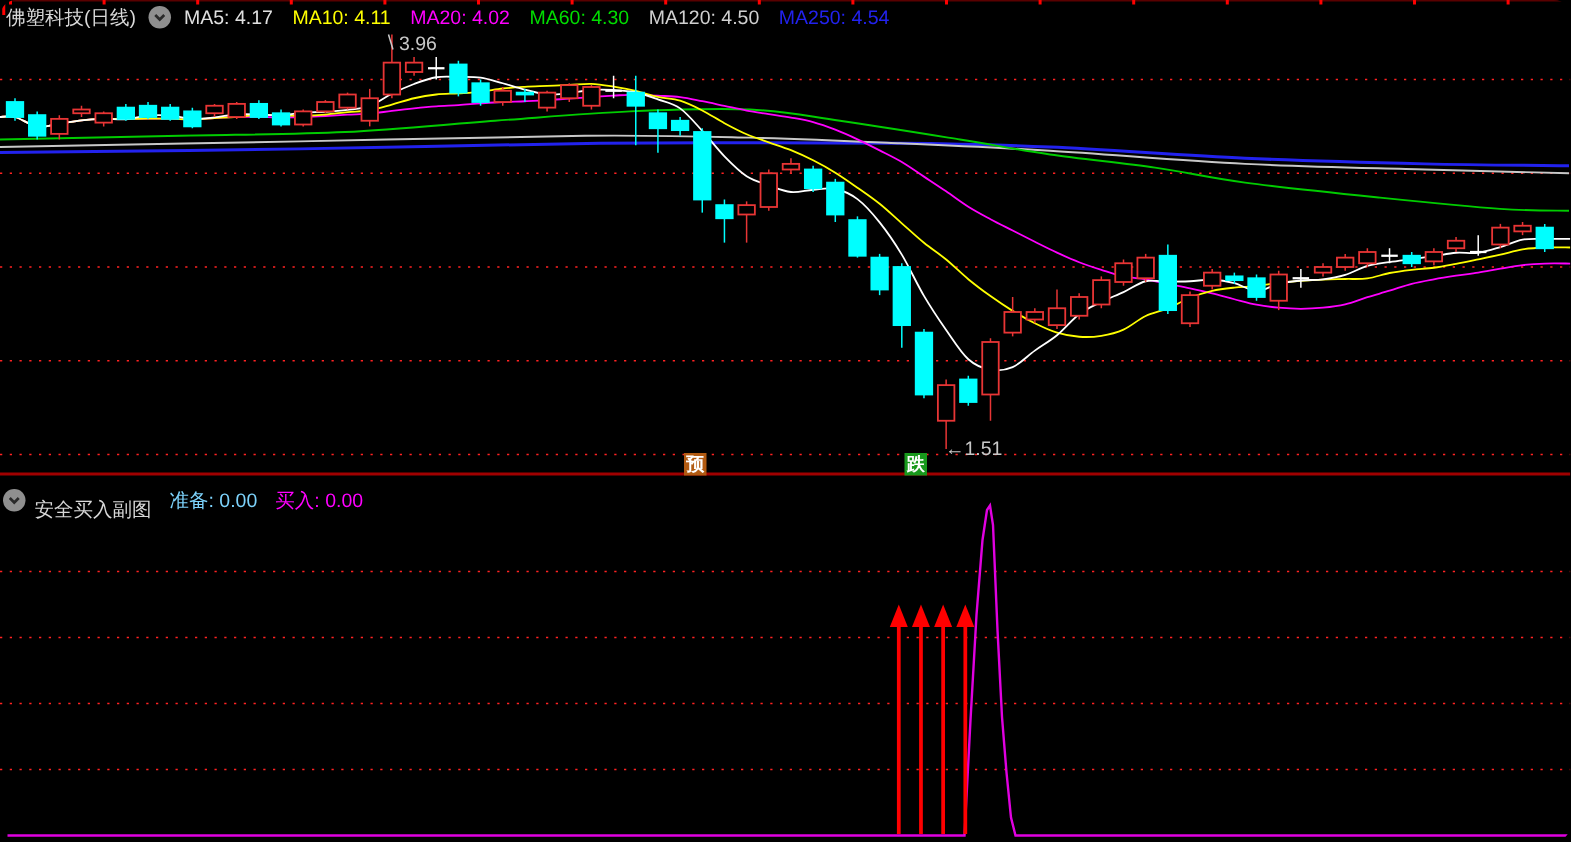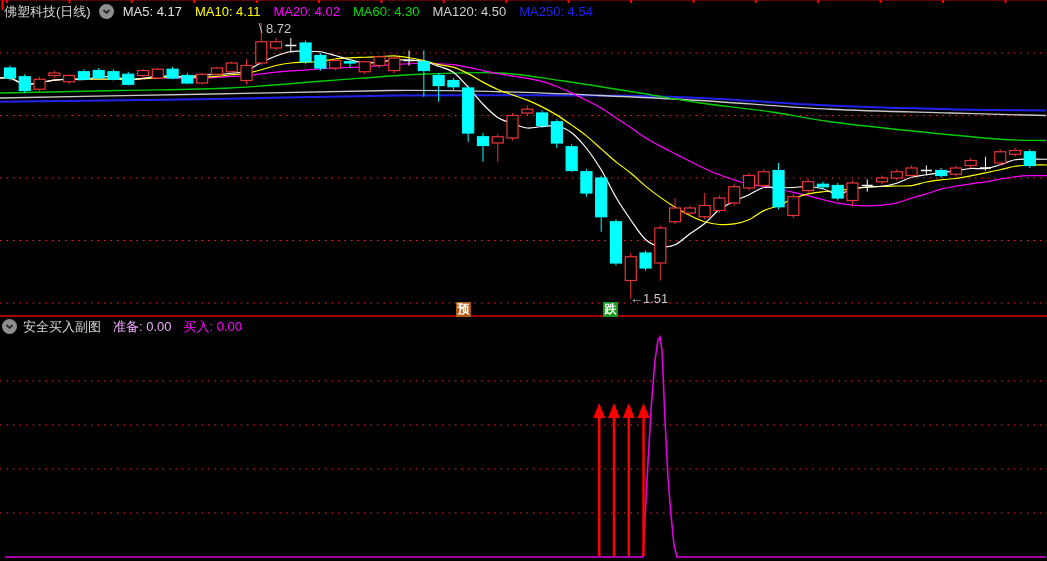--- a/index.html
+++ b/index.html
@@ -1,29 +1,29 @@
 <!DOCTYPE html>
 <html><head>
 <meta charset="utf-8">
 <style>
   html,body{margin:0;padding:0;background:#000;}
   .screen{position:relative;width:1047px;height:561px;background:#000;overflow:hidden;
-          font-family:"Liberation Sans","DejaVu Sans",sans-serif;}
+          font-family:"Liberation Sans","DejaVu Sans",sans-serif;border-radius:11px;}
   #chart{position:absolute;left:0;top:0;}
   .main-header{position:absolute;top:3px;left:4px;display:flex;align-items:center;
                font-size:13px;line-height:17px;white-space:nowrap;}
   .sub-header{position:absolute;top:318px;left:2px;display:flex;align-items:center;
               font-size:13px;line-height:17px;white-space:nowrap;}
   .title{color:#d8d8d8;}
   .icon-circle{width:15px;height:15px;border-radius:50%;background:#8f8f8f;
                display:inline-flex;align-items:center;justify-content:center;
                margin:0 9px 0 8px;flex:0 0 auto;}
   .sub-header .icon-circle{margin:0 6px 0 0;}
   .ma-label{margin-right:13px;}
-  .ind-label{margin-right:12px;}
+  .ind-label{margin-right:12px;margin-top:13px;}
   .badge{position:absolute;width:15px;height:15px;color:#fff;font-size:12px;
          line-height:15px;text-align:center;font-weight:bold;}
   .ann{position:absolute;color:#c8c8c8;font-size:13px;}
 </style>
 </head>
 <body>
 
 <div class="screen">
 
   <svg id="chart" width="1047" height="561">
@@ -447,23 +447,23 @@
     <span id="ma-labels"><span class="ma-label" style="color: rgb(224, 224, 224);">MA5: 4.17</span><span class="ma-label" style="color: rgb(255, 255, 0);">MA10: 4.11</span><span class="ma-label" style="color: rgb(255, 0, 255);">MA20: 4.02</span><span class="ma-label" style="color: rgb(0, 221, 0);">MA60: 4.30</span><span class="ma-label" style="color: rgb(208, 208, 208);">MA120: 4.50</span><span class="ma-label" style="color: rgb(34, 34, 238);">MA250: 4.54</span></span>
   </div>
 
   <div class="sub-header">
     <span class="icon-circle">
       <svg width="11" height="11" viewBox="0 0 11 11">
           <path d="M2.5 4 L5.5 7 L8.5 4" stroke="#2a2a2a" stroke-width="1.8" fill="none"></path>
         </svg>
     </span>
     <span class="title ind-label">安全买入副图</span>
-    <span id="ind-labels"><span class="ind-label" style="color: #f0abfc;">准备: 0.00</span><span class="ind-label" style="color: rgb(255, 0, 255); text-align: right;">买入: 0.00</span></span>
+    <span id="ind-labels"><span class="ind-label" style="color: #7dd3fc;">准备: 0.00</span><span class="ind-label" style="color: rgb(255, 0, 255); text-align: right;">买入: 0.00</span></span>
   </div>
 
   <div id="overlay">
-      <span class="ann" style="left: 266px; top: 21px; color: rgb(200, 200, 200);">8.72</span>
+      <span class="ann" style="left: 266px; top: 21px; color: rgb(200, 200, 200);">3.96</span>
       <span class="ann" style="left: 630px; top: 291px; color: rgb(200, 200, 200);">←1.51</span>
       <span class="badge" style="left: 456px; top: 302px; background: rgb(178, 91, 18);">预</span>
       <span class="badge" style="left: 603px; top: 302px; background: rgb(24, 153, 28);">跌</span>
     </div>
 
 </div>
 
 </body></html>

